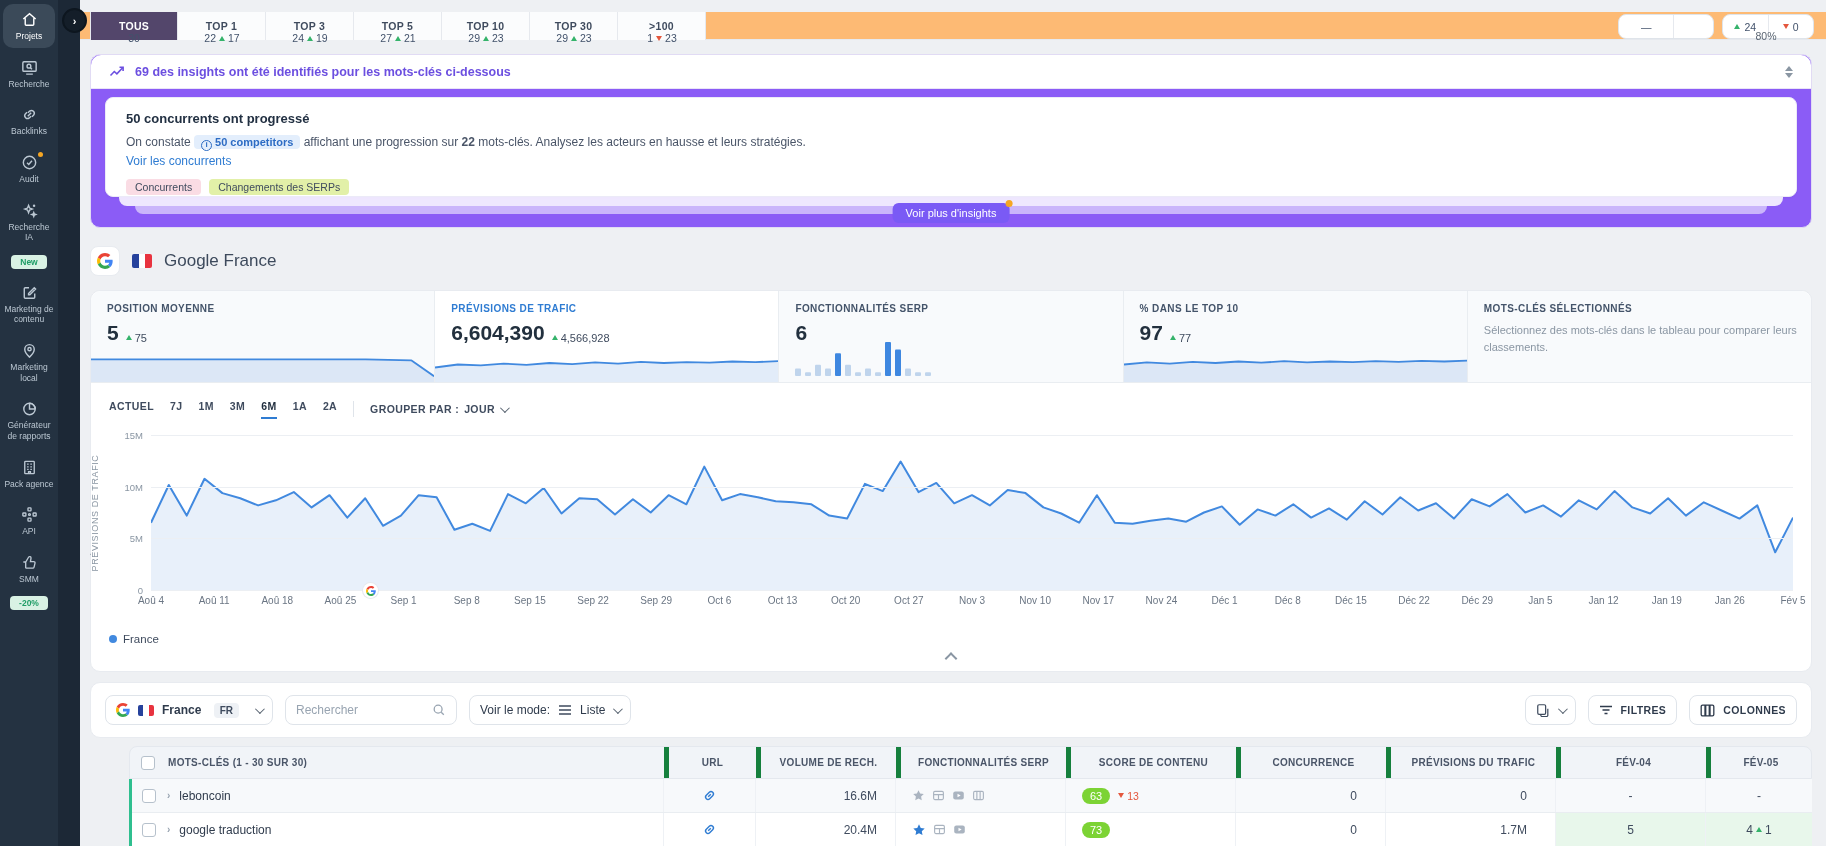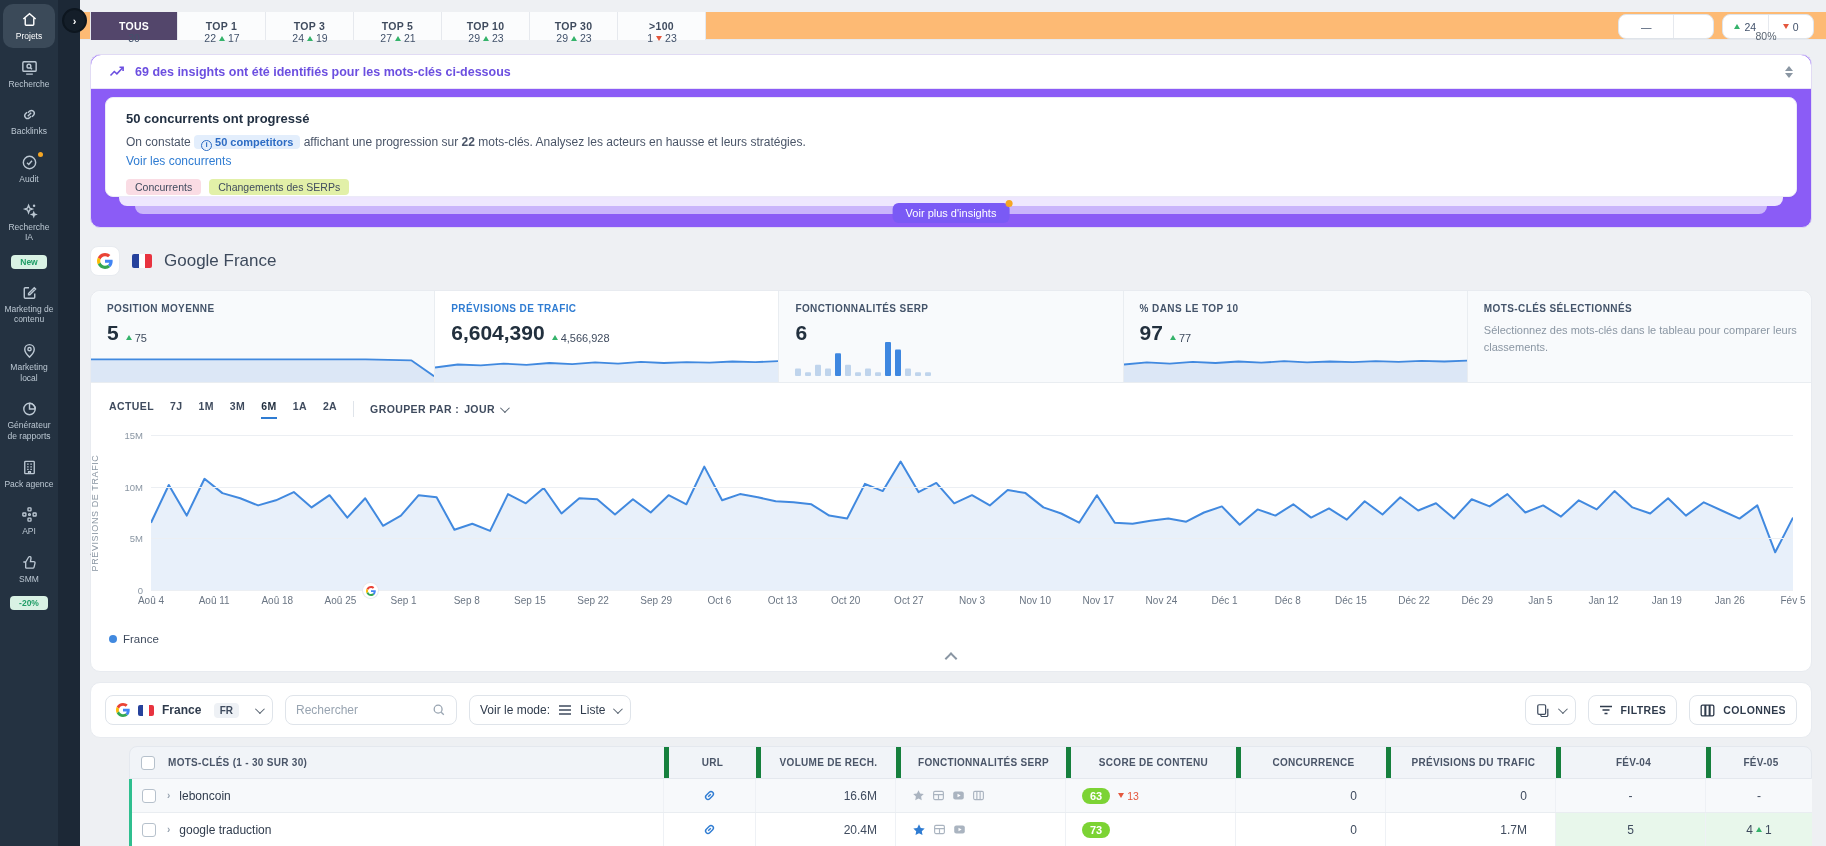--- a/index.html
+++ b/index.html
@@ -156,21 +156,21 @@
   .c-serp { width:170px; }
   .trow .c-serp { justify-content:flex-start; padding-left:16px; gap:7px; }
   .c-score { width:170px; }
   .trow .c-score { justify-content:flex-start; padding-left:16px; gap:8px; }
   .c-conc { width:150px; } .trow .c-conc { justify-content:flex-end; padding-right:28px; }
   .c-prev { width:170px; } .trow .c-prev { justify-content:flex-end; padding-right:28px; }
   .c-f4 { width:150px; } .c-f5 { flex:1; }
   .checkbox { width:14px; height:14px; border:1.5px solid #b6c1cc; border-radius:3px; background:#fff; cursor:pointer; }
   .row-chev { color:#97a3b0; font-size:10px; font-weight:bold; cursor:pointer; }
   .kw-text { color:#2f3b4c; }
-  .score-pill { background:#7cd334; color:#fff; font-size:11px; font-weight:bold; padding:2px 8px; border-radius:10px; }
+  .score-pill { background:#7cd334; color:#fff; font-size:11px; font-weight:normal; padding:2px 8px; border-radius:10px; }
   .score-delta { display:inline-flex; align-items:center; gap:3px; font-size:10.5px; color:#e4573d; }
   .cell-green { background:#e8f7eb; }
   .delta-inline { display:inline-flex; align-items:center; gap:3px; }
 </style>
 </head>
 <body>
 
 <aside class="sidebar">
   <div class="sb-items">
     <div class="sb-item active">

